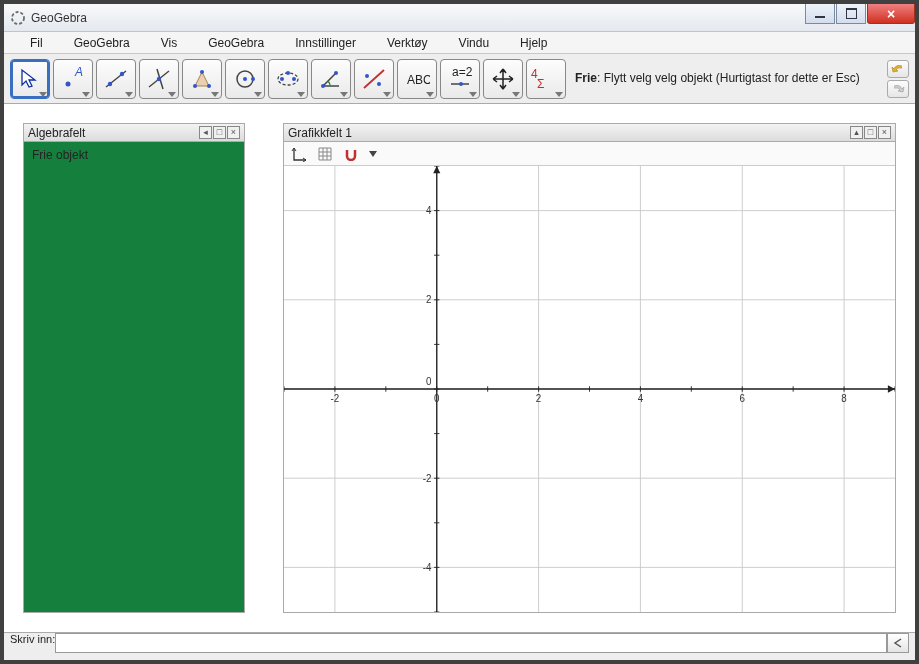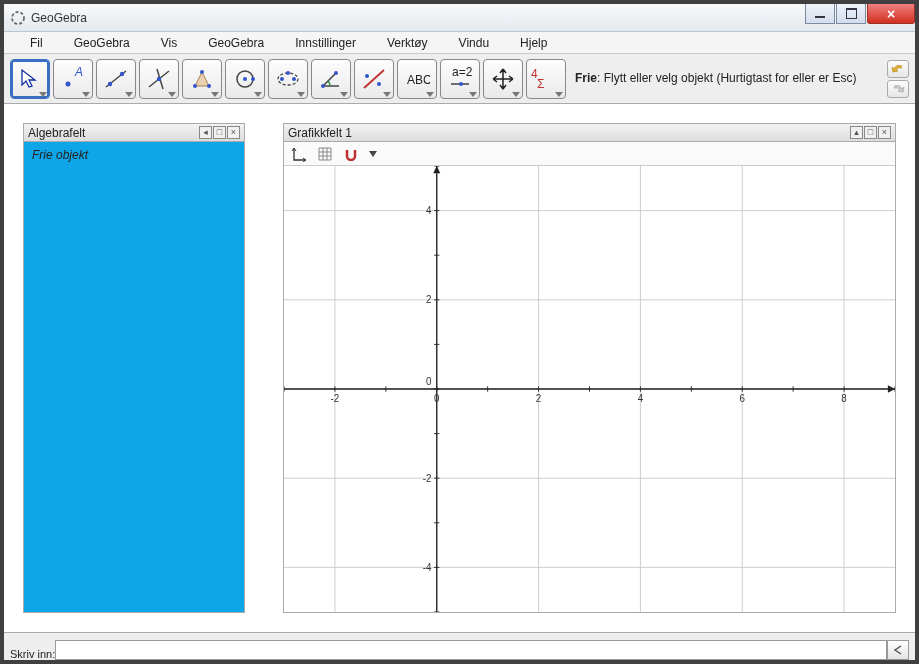--- a/index.html
+++ b/index.html
@@ -36,30 +36,30 @@
 
 .content { flex:1; display:flex; min-height:0; }
 .panel { display:flex; flex-direction:column; border:1px solid #aaa; margin:19px; }
 .panel.left { width:222px; }
 .panel.right { flex:1; }
 
 .panel-header { height:18px; background:linear-gradient(#f3f3f3,#dcdcdc); border-bottom:1px solid #aaa; display:flex; align-items:center; padding:0 4px; font-size:11px; color:#222; }
 .panel-header .spacer { flex:1; }
 .panel-header .hdrbtn { width:13px; height:13px; border:1px solid #888; background:#f0f0f0; margin-left:1px; font-size:9px; line-height:11px; text-align:center; cursor:pointer; color:#555; }
 
-.algebra-body { flex:1; background:#0ea5e9; padding:6px 8px; font-size:11px; color:#222;font-style:italic; }
+.algebra-body { flex:1; background:#15803d; padding:6px 8px; font-size:11px; color:#222; }
 .algebra-body div { margin-bottom:3px; }
 
 
 .graph-tools { height:24px; border-bottom:1px solid #ccc; background:#fafafa; display:flex; align-items:center; padding:0 6px; gap:8px; }
 .graph-tools .gt { width:18px; height:18px; display:flex; align-items:center; justify-content:center; cursor:pointer; }
 .graph-canvas { flex:1; background:#fff; position:relative; overflow:hidden; }
 
 
-.inputbar { height:28px; border-top:1px solid #aaa; background:#eeeeee; display:flex; align-items:flex-end; padding:0 6px; }
+.inputbar { height:28px; border-top:1px solid #aaa; background:#eeeeee; display:flex; align-items:flex-start; padding:0 6px; }
 .inputbar label { font-size:11px; color:#222; }
 .inputbar input { flex:1; height:20px; border:1px solid #999; background:#fff; padding:0 4px; }
 .inputbar .helpbtn { width:22px; height:20px; border:1px solid #999; background:linear-gradient(#fff,#e4e4e4); display:flex; align-items:center; justify-content:center; }
 
 svg { display:block; }
 .axis-label { font-size:11px; fill:#333; }
 </style>
 </head>
 <body>
 
@@ -184,21 +184,21 @@
     </div>
     <div class="toolbtn">
       <svg width="30" height="26" viewBox="0 0 30 26">
           <text x="0" y="12" font-size="9" fill="#c03030">4</text>
           <text x="6" y="22" font-size="20" fill="#c03030" font-family="serif">Σ</text>
         </svg>
       <span class="dd"></span>
     </div>
 
     <div class="tool-hint">
-      <b>Frie</b><span>: Flytt eller velg objekt (Hurtigtast for eller er Esc)</span>
+      <b>Frie</b><span>: Flytt velg velg objekt (Hurtigtast for dette er Esc)</span>
     </div>
 
     <div class="undo-box">
       <div class="undo-btn">
         <svg width="14" height="12" viewBox="0 0 14 12">
             <path d="M11 3 Q5 1 3 6 L1 4 L2 9 L7 8 L5 7 Q6 4 11 5" fill="#e0b030" stroke="#b08010" stroke-width="0.6"></path>
           </svg>
       </div>
       <div class="undo-btn">
         <svg width="14" height="12" viewBox="0 0 14 12">

